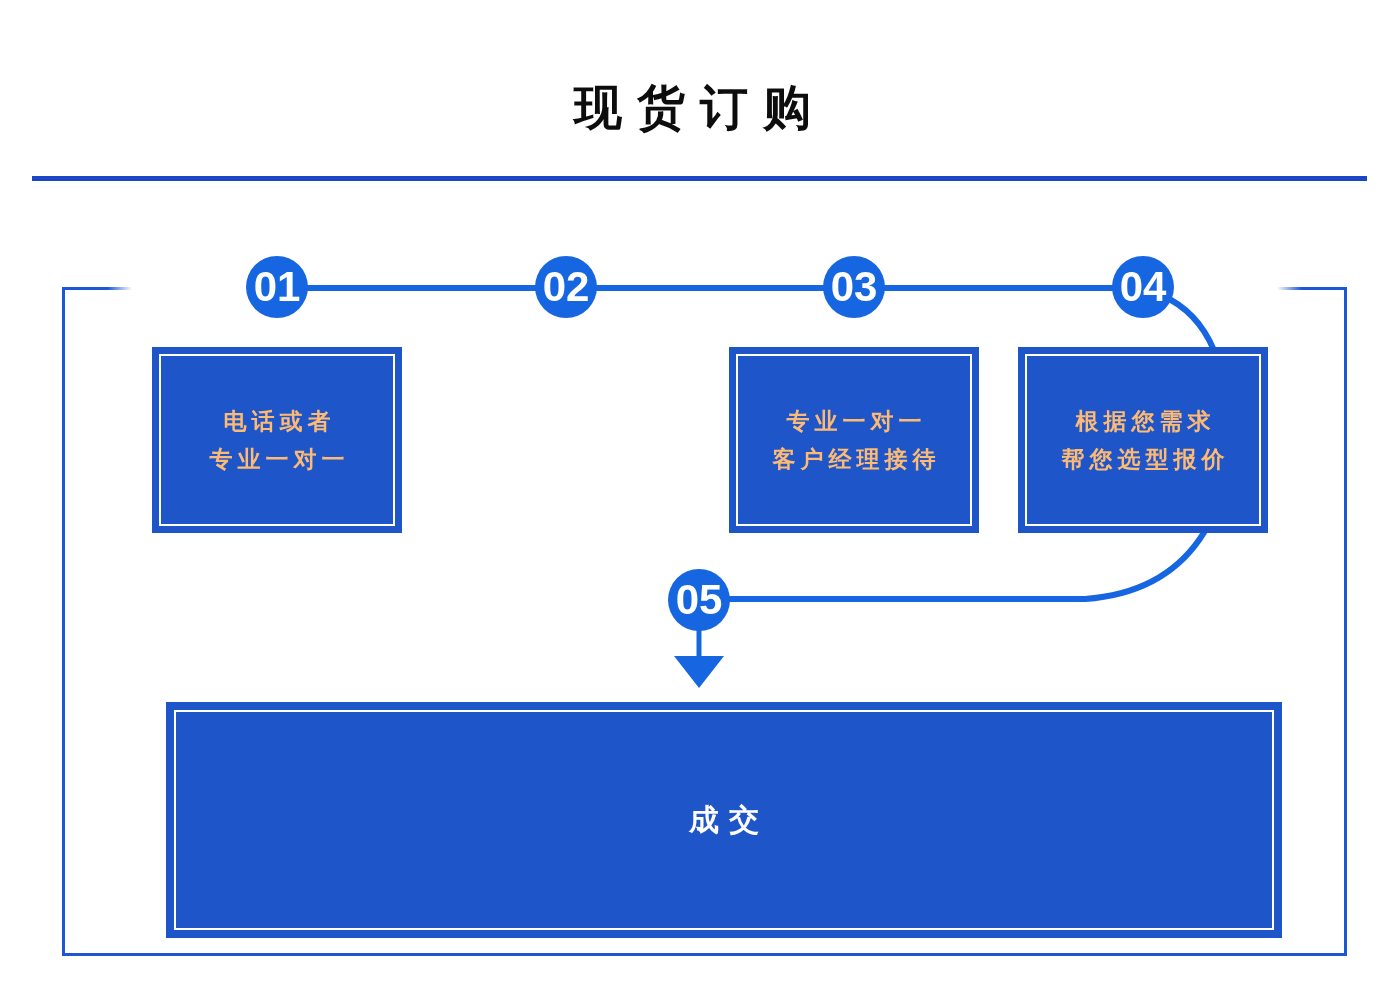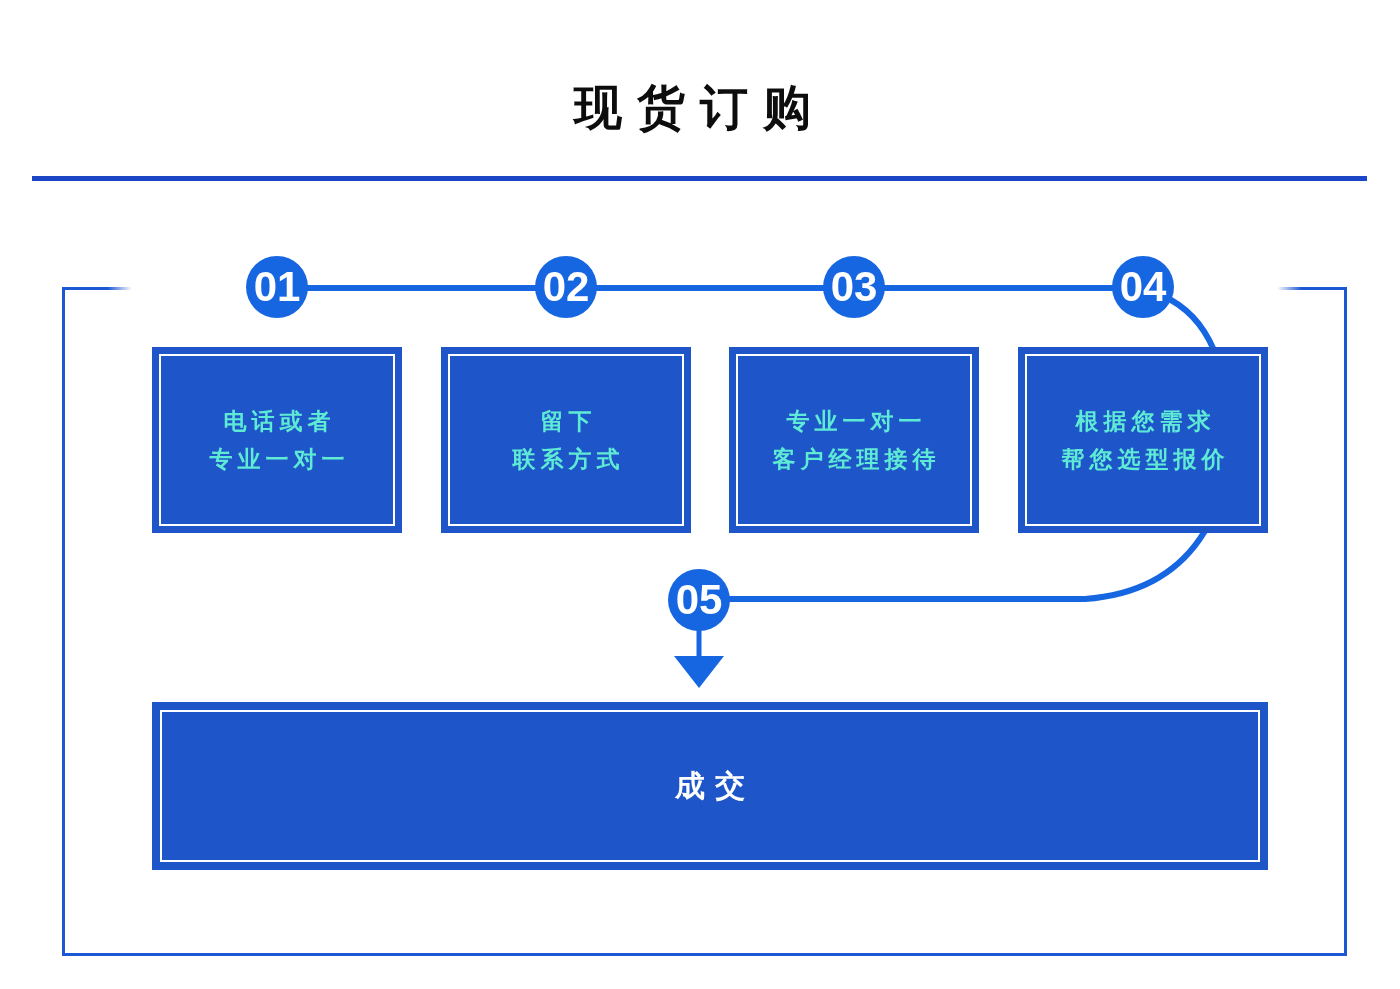--- a/index.html
+++ b/index.html
@@ -48,34 +48,34 @@
   .step-box{
     position:absolute;top:347px;width:250px;height:186px;
     background:var(--box-fill);z-index:2;
     display:flex;flex-direction:column;justify-content:center;align-items:center;
   }
   .step-box::after{
     content:"";position:absolute;left:7px;top:7px;right:7px;bottom:7px;
     border:2px solid #ffffff;pointer-events:none;
   }
   .box-line{
-    color:#5eead4;font-size:23px;font-weight:bold;letter-spacing:5px;
+    color:#fdba74;font-size:23px;font-weight:bold;letter-spacing:5px;
     line-height:38px;white-space:nowrap;text-indent:5px;
   }
   
   .step-circle{
     position:absolute;top:256px;width:62px;height:62px;border-radius:50%;
     background:var(--connector);color:#ffffff;z-index:3;
     display:flex;align-items:center;justify-content:center;
     font-size:42px;font-weight:bold;
   }
   .step-circle.five{left:668px;top:569px;}
   
   .deal-box{
-    position:absolute;left:152px;top:702px;width:1116px;height:168px;
+    position:absolute;left:166px;top:702px;width:1116px;height:236px;
     background:var(--box-fill);z-index:2;
     display:flex;align-items:center;justify-content:center;
   }
   .deal-box::after{
     content:"";position:absolute;left:8px;top:8px;right:8px;bottom:8px;
     border:2px solid #ffffff;pointer-events:none;
   }
   .deal-label{
     color:#ffffff;font-size:30px;font-weight:bold;letter-spacing:10px;
     text-indent:10px;white-space:nowrap;
@@ -110,24 +110,20 @@
     <span>03</span>
   </div>
   <div class="step-circle" style="left:1112px">
     <span>04</span>
   </div>
 
   <div class="step-box" style="left:152px">
     <div class="box-line">电话或者</div>
     <div class="box-line">专业一对一</div>
   </div>
-  <div class="step-box" style="left:441px">
-    <div class="box-line">留下</div>
-    <div class="box-line">联系方式</div>
-  </div>
   <div class="step-box" style="left:729px">
     <div class="box-line">专业一对一</div>
     <div class="box-line">客户经理接待</div>
   </div>
   <div class="step-box" style="left:1018px">
     <div class="box-line">根据您需求</div>
     <div class="box-line">帮您选型报价</div>
   </div>
 
   <div class="step-circle five">

